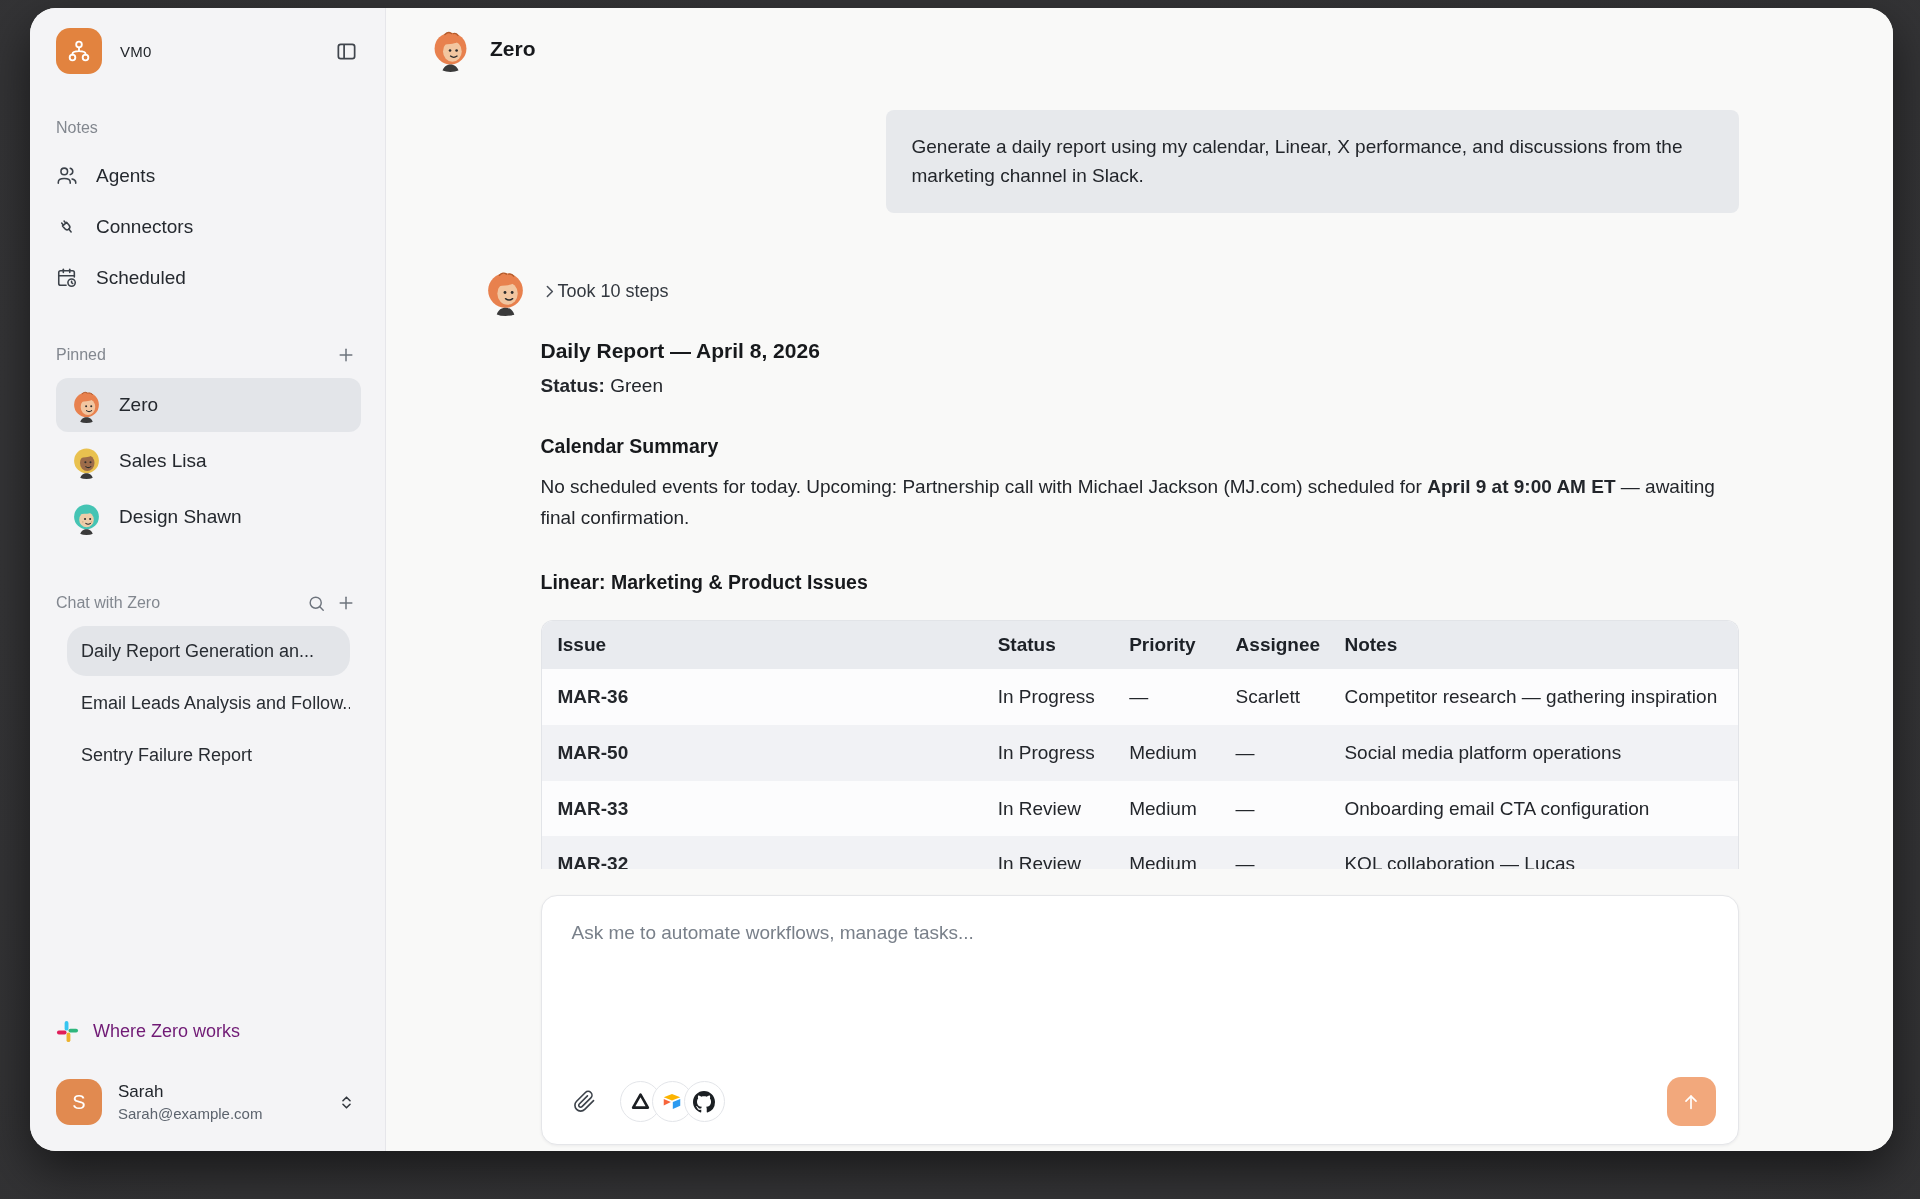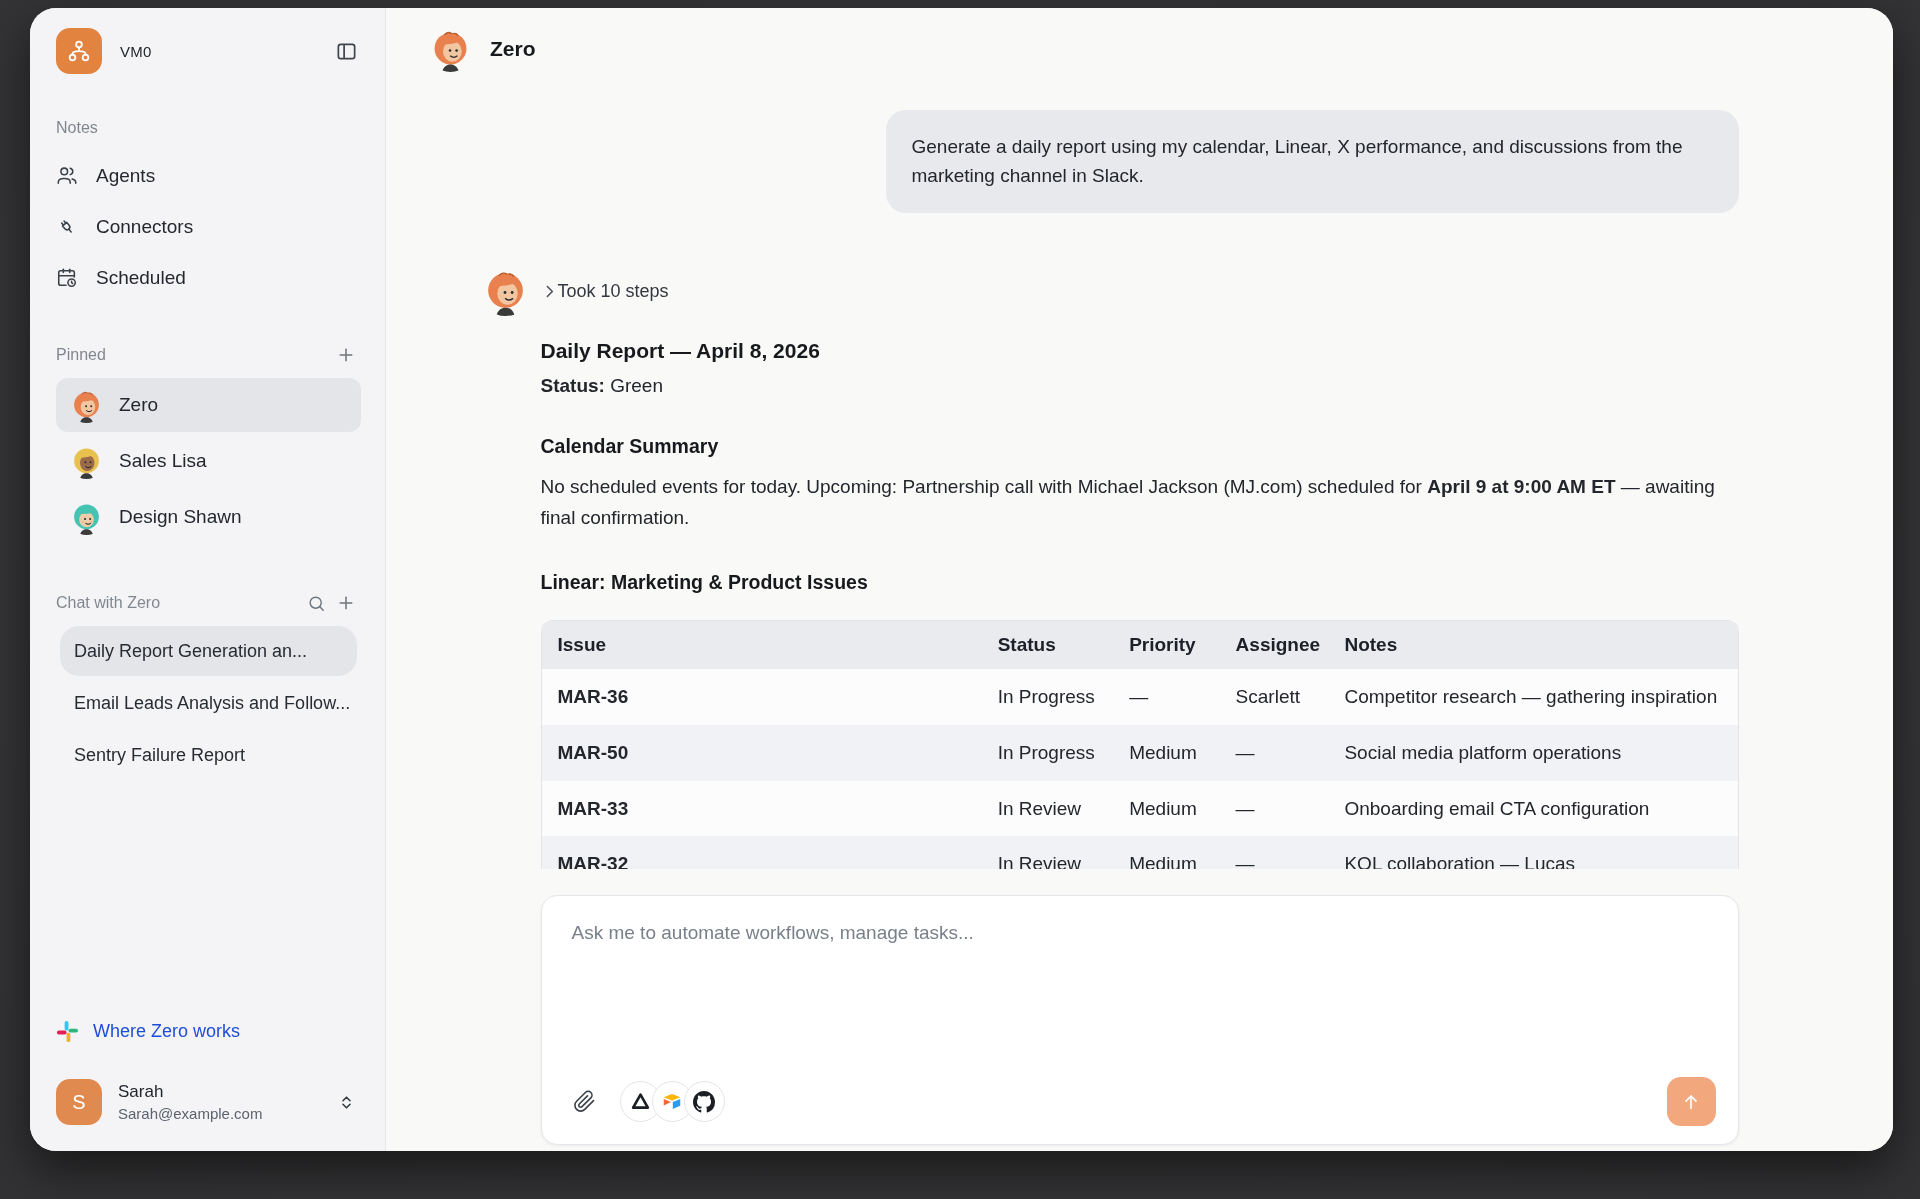--- a/index.html
+++ b/index.html
@@ -34,42 +34,42 @@
   .nav-item { display:flex; align-items:center; height:51px; gap:18px; color:#24282e;
     font-size:19px; cursor:pointer; border-radius:10px; }
   .nav-item .nicon { color:#3c424a; display:flex; }
 
   .pill-item { display:flex; align-items:center; height:54px; gap:15px; padding:0 13px;
     border-radius:12px; font-size:19px; color:#24282e; cursor:pointer; margin:1px 0; }
   .pill-item.selected { background:#e3e5e9; }
   .av { border-radius:50%; overflow:hidden; flex:0 0 auto; display:block; }
 
   .chat-item { display:flex; align-items:center; height:50px; padding:4px 14px; border-radius:19px;
-    font-size:18px; color:#282c32; cursor:pointer; white-space:nowrap; overflow:hidden; margin:1px 4px;}
+    font-size:18px; color:#282c32; cursor:pointer; white-space:nowrap; overflow:hidden; margin:1px 11px;}
   .chat-item.selected { background:#e3e5e9; }
 
   .sidebar-spacer { flex:1; }
-  .works-row { display:flex; align-items:center; gap:14px; font-size:18px; color:#1d4ed8;
+  .works-row { display:flex; align-items:center; gap:14px; font-size:18px; color:#701a75;
     margin-bottom:36px; cursor:pointer; }
   .user-row { display:flex; align-items:center; cursor:pointer; }
   .user-avatar { width:46px; height:46px; border-radius:14px; background:#e18a50; color:#fff;
     display:flex; align-items:center; justify-content:center; font-size:20px; }
   .user-meta { margin-left:16px; flex:1; }
   .user-name { font-size:17px; color:#22262c; }
   .user-email { font-size:15px; color:#5c636d; margin-top:3px; }
 
   
   .main { flex:1; display:flex; flex-direction:column; background:#f9f9f8; min-width:0; }
   .main-header { display:flex; align-items:center; gap:17px; padding:16px 0 12px 42px; height:78px; }
   .main-title { font-size:21px; font-weight:700; color:#17191c; }
 
   .chat-area { flex:1; overflow:hidden; }
   .chat-col { width:1198px; margin:0 auto; padding-top:24px; position:relative; }
 
-  .user-bubble { margin-left:auto; width:853px; background:#e7e9ec; border-radius:20px;
+  .user-bubble { margin-left:auto; width:853px; background:#e7e9ec; border-radius:8px;
     padding:22px 26px; font-size:19px; line-height:1.55; color:#23262b; }
 
   .agent-turn { position:relative; margin-top:62px; }
   .agent-avatar { position:absolute; left:-60px; top:-8px; }
   .steps-row { display:flex; align-items:center; color:#3a3f46; cursor:pointer; height:34px;}
   .steps-label { font-size:18px; color:#33383f; }
 
   .report { margin-top:30px; }
   .report h1 { font-size:21px; font-weight:700; color:#17191c; }
   .status-line { margin-top:12px; font-size:19px; color:#23262b; }

